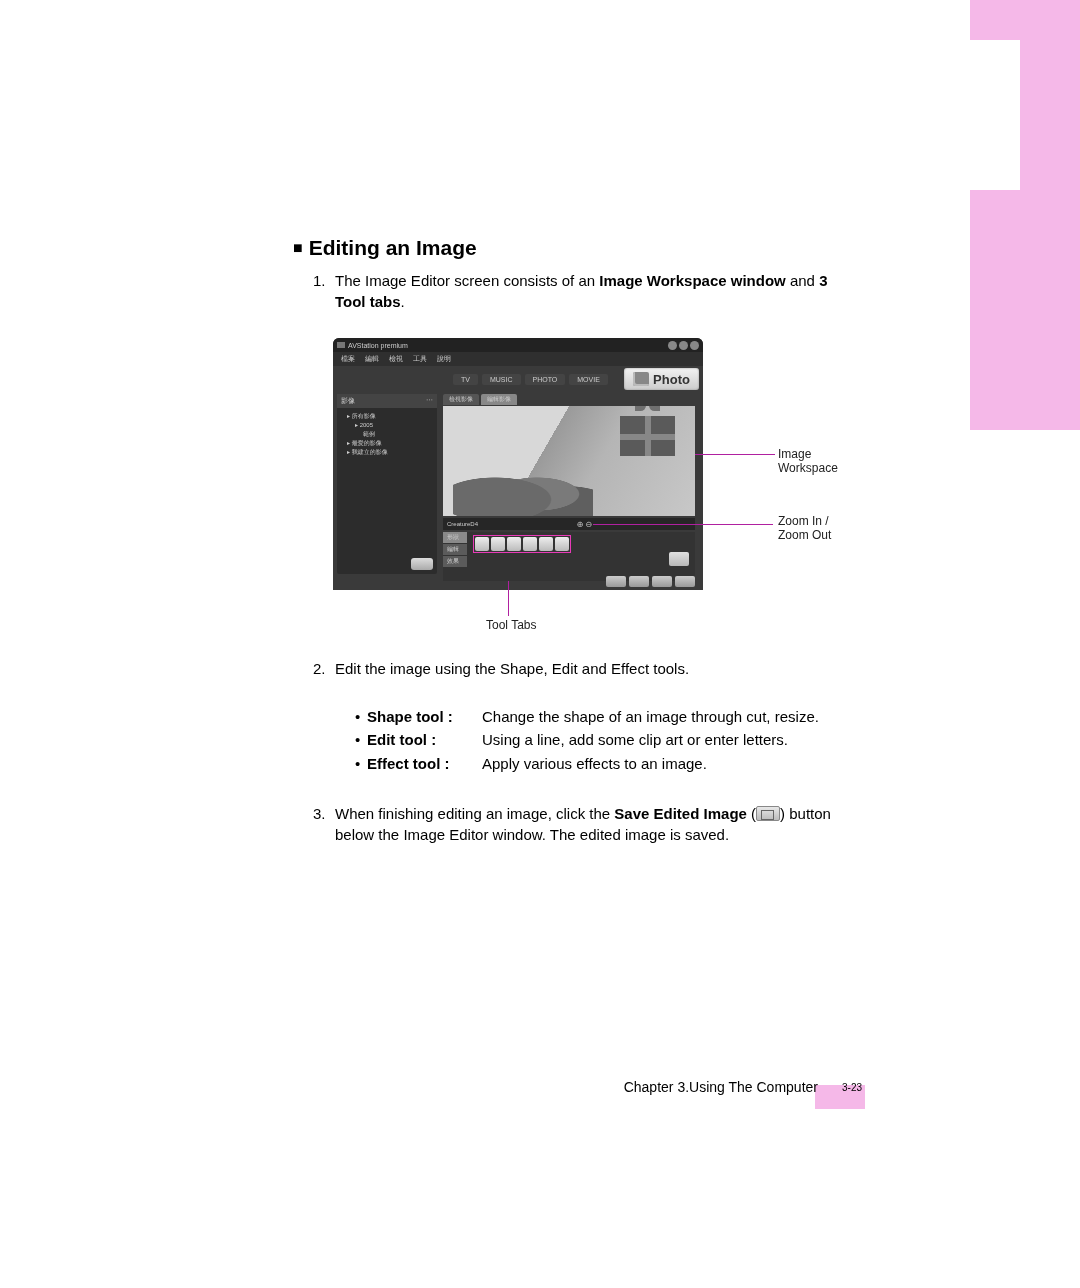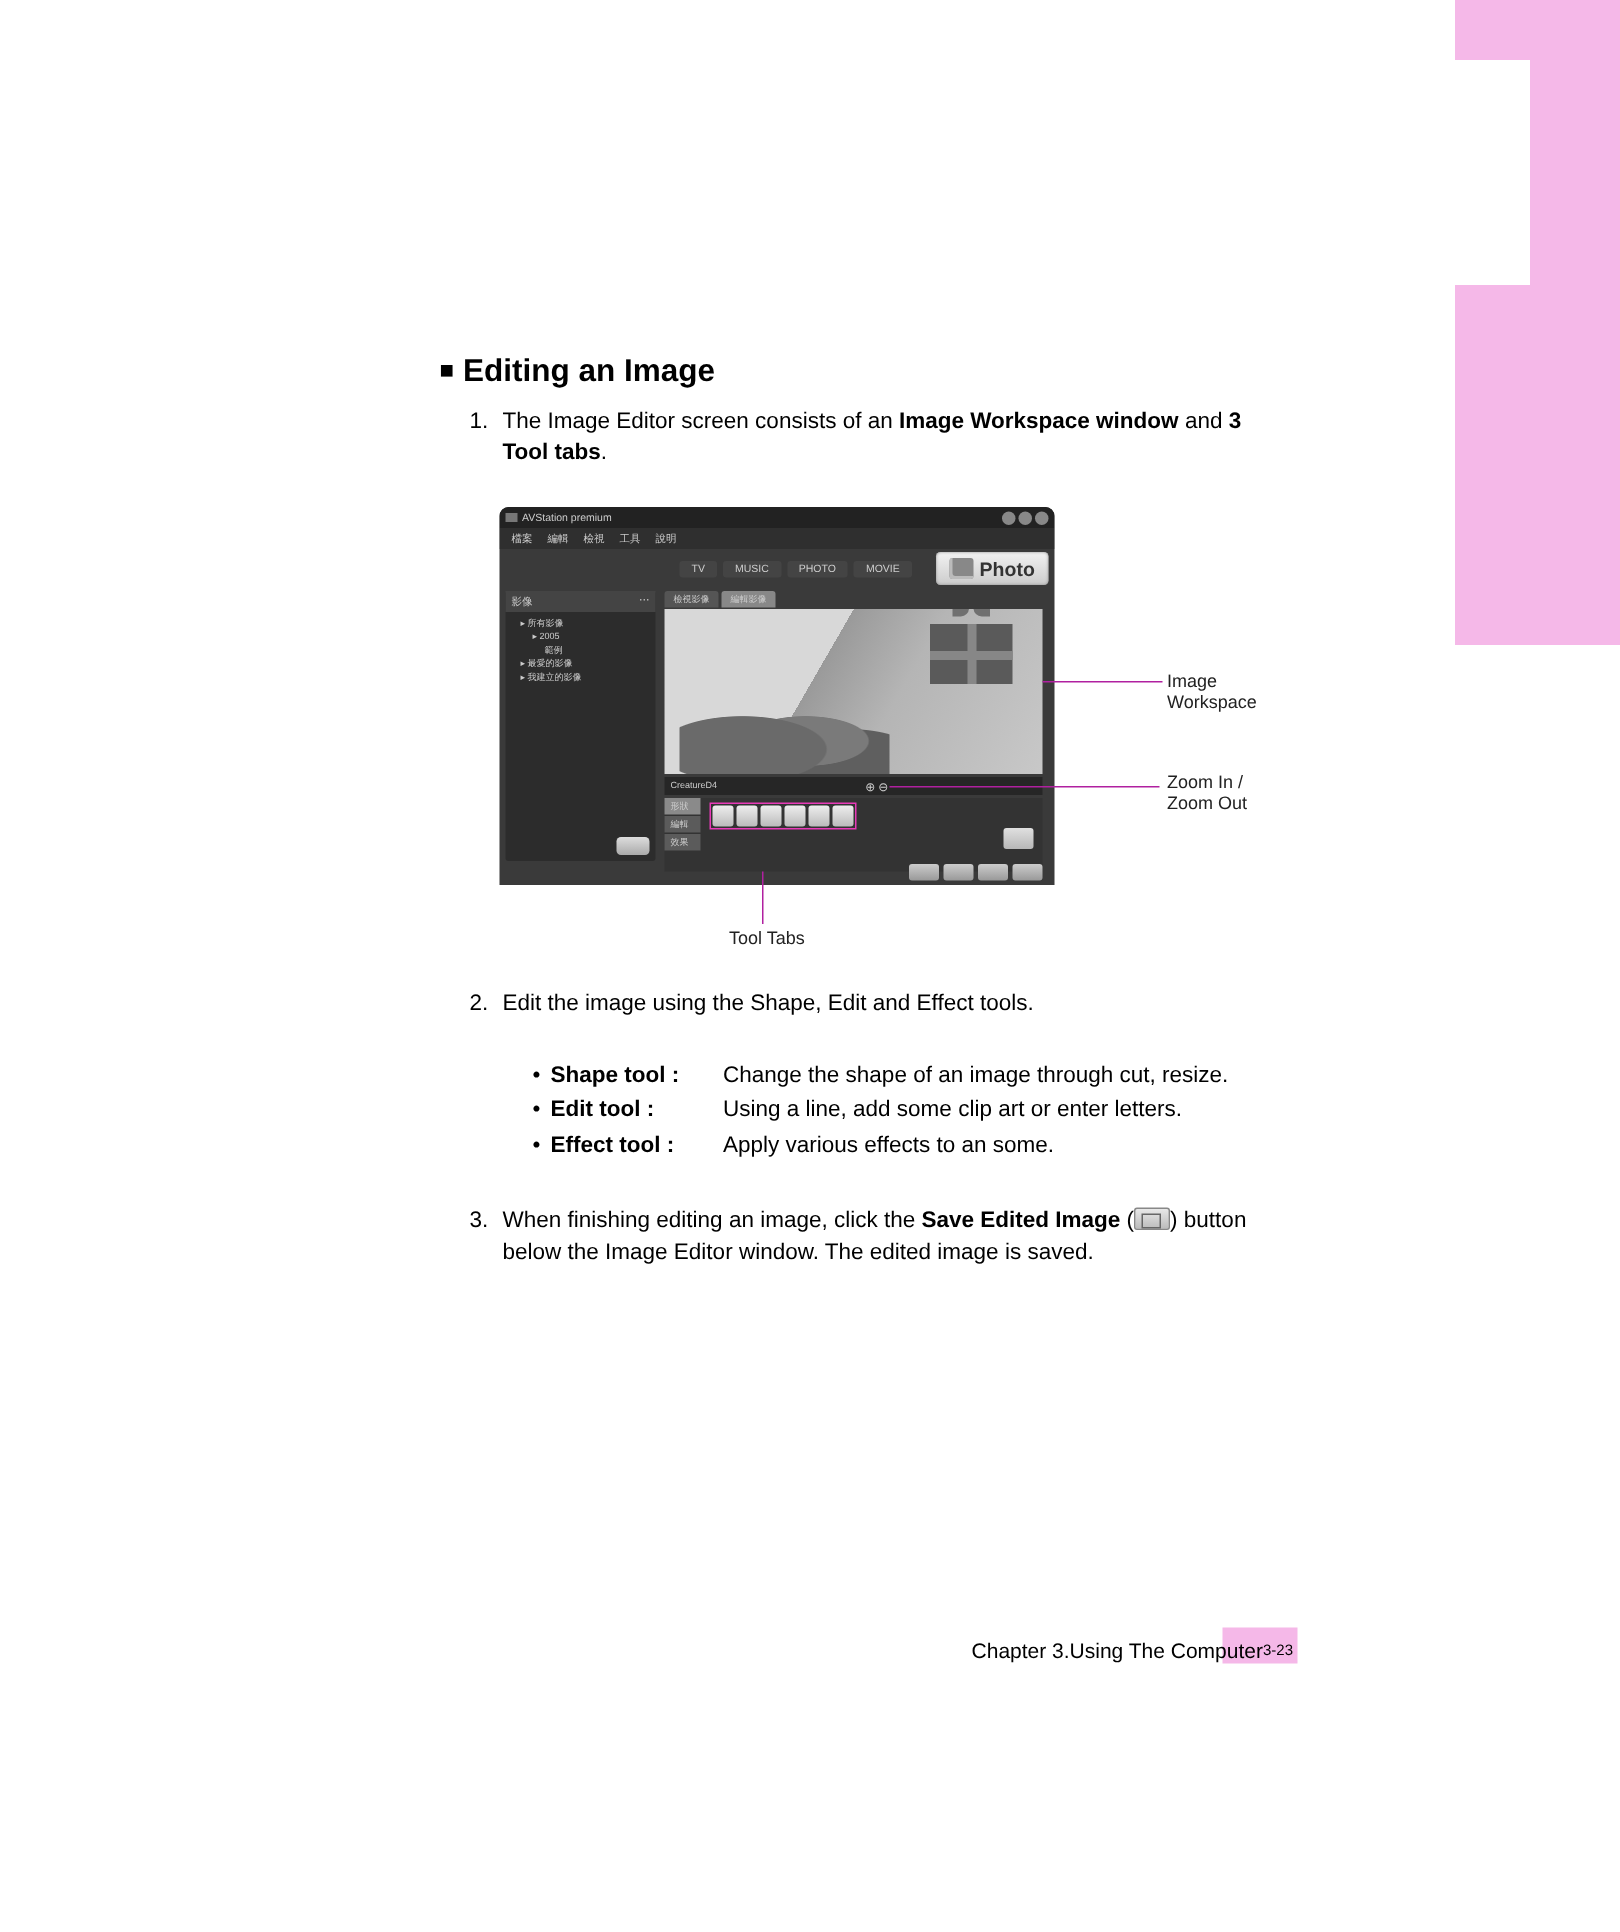--- a/index.html
+++ b/index.html
@@ -85,21 +85,21 @@
   
   .toollist { margin-left: 62px; font-size: 15px; line-height: 1.55; }
   .toollist .row { display:flex; }
   .toollist .bullet { width: 12px; flex-shrink:0; }
   .toollist .name { width: 115px; flex-shrink:0; font-weight: bold; }
   .toollist .desc { flex:1; }
   
   .inline-icon { display:inline-block; width:24px; height:15px; background:linear-gradient(#e8e8e8,#bcbcbc); border:1px solid #888; border-radius:2px; vertical-align:-2px; position:relative;}
   .inline-icon::after{ content:""; position:absolute; left:4px; top:3px; width:11px; height:8px; border:1px solid #666;}
   
-  .footer { position: absolute; bottom: 180px; right: 218px; font-size: 14px; display:flex; align-items:center; gap: 0;}
+  .footer { position: absolute; bottom: 193px; right: 218px; font-size: 14px; display:flex; align-items:center; gap: 24px;}
   .footer .pg { font-size:10px; }
 </style>
 </head>
 <body>
 
 <div class="page">
   <div class="pink-tab"></div>
   <div class="pink-notch"></div>
 
   <div class="content">
@@ -224,21 +224,21 @@
         <span class="desc">Change the shape of an image through cut, resize.</span>
       </div>
       <div class="row">
         <span class="bullet">•</span>
         <span class="name">Edit tool :</span>
         <span class="desc">Using a line, add some clip art or enter letters.</span>
       </div>
       <div class="row">
         <span class="bullet">•</span>
         <span class="name">Effect tool :</span>
-        <span class="desc">Apply various effects to an some.</span>
+        <span class="desc">Apply various effects to an image.</span>
       </div>
     </div>
 
     <div class="step">
       <div class="num">3.</div>
       <div class="body">
         <p><span>When finishing editing an image, click the </span><span class="bold">Save Edited Image</span><span> (</span><span class="inline-icon"></span><span>) button below the Image Editor window. The edited image is saved.</span></p>
       </div>
     </div>
   </div>

